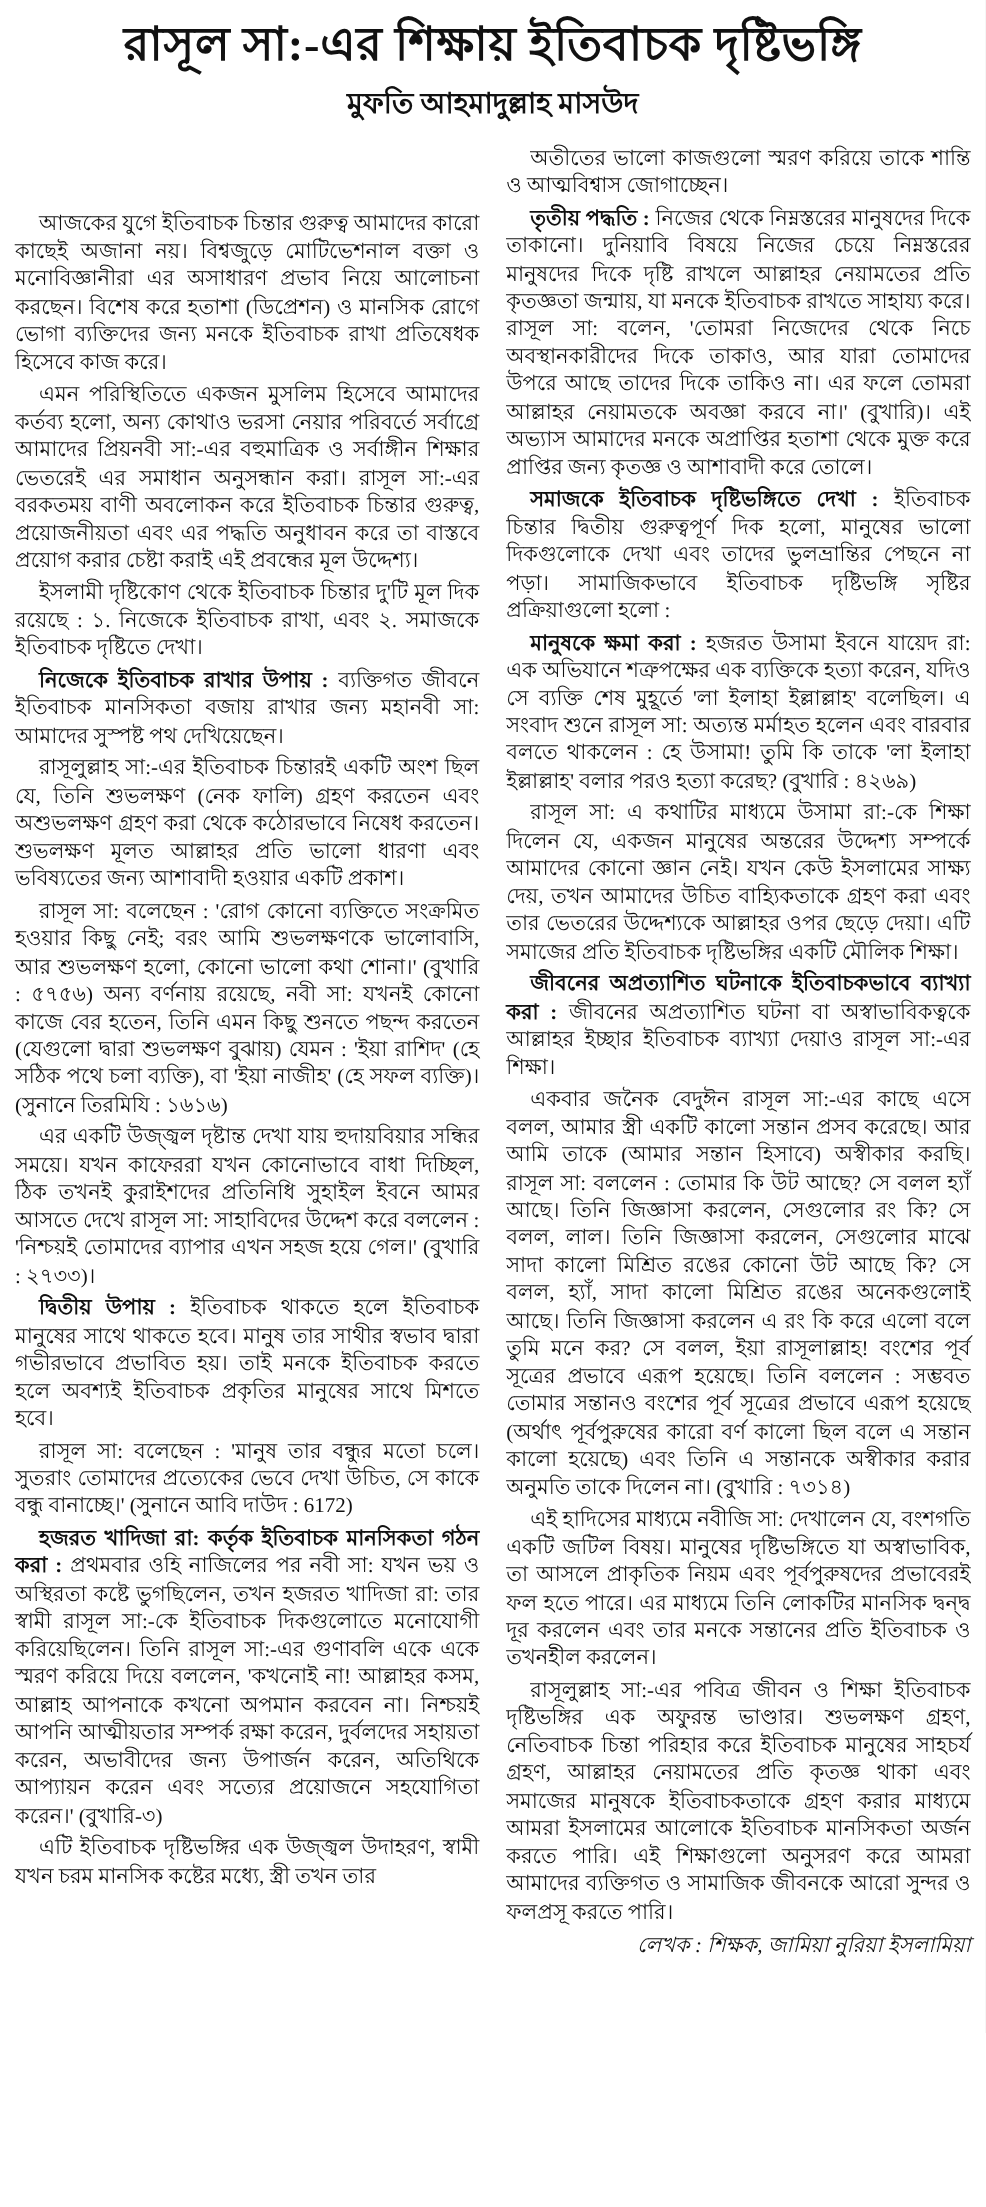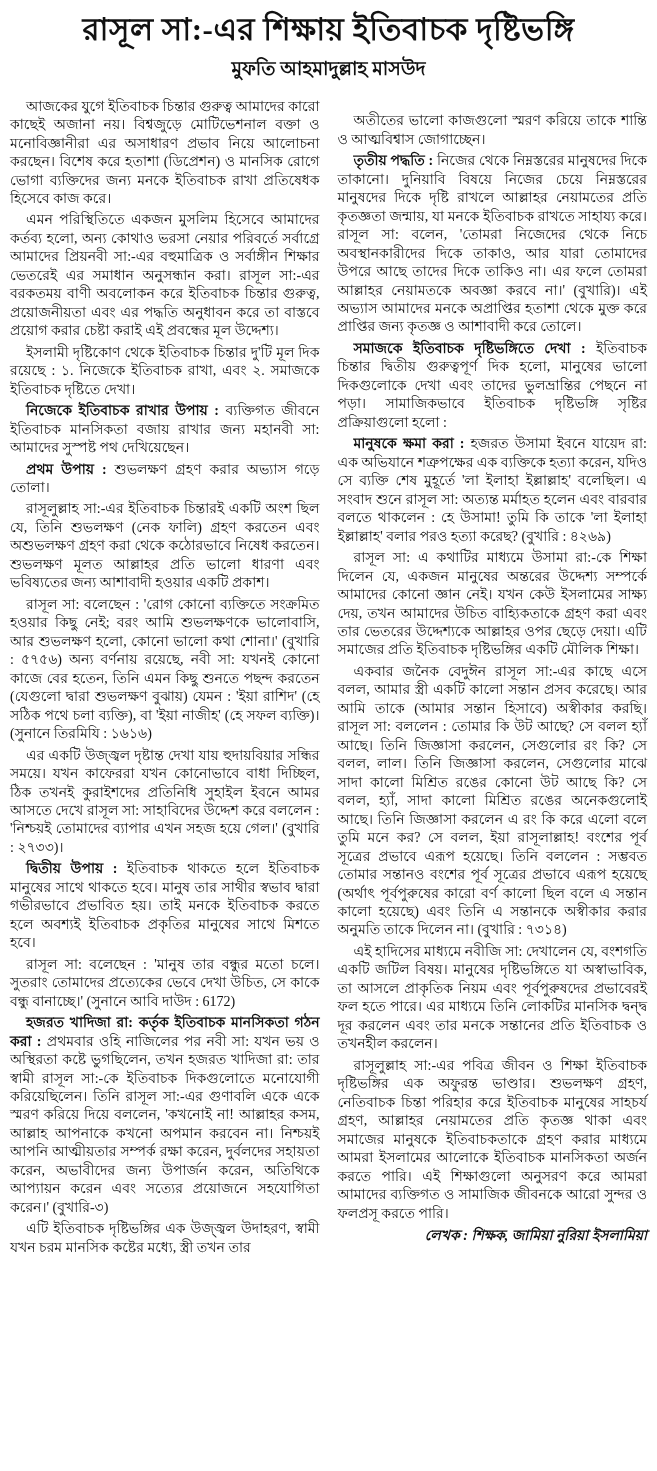--- a/index.html
+++ b/index.html
@@ -51,51 +51,50 @@
   }
   .para strong {
     font-weight: 700;
   }
   .byline {
     margin-top: 0;
     font-size: 14px;
     font-style: italic;
     text-align: right;
     line-height: 1.4;
-    font-weight: bold;
   }
 </style>
 </head>
 <body>
 
 <div class="page">
   <h1 class="article-title">রাসূল সা:-এর শিক্ষায় ইতিবাচক দৃষ্টিভঙ্গি</h1>
   <h2 class="article-author">মুফতি আহমাদুল্লাহ মাসউদ</h2>
   <div class="columns">
     <div class="col" id="col-left">
         <p class="para">আজকের যুগে ইতিবাচক চিন্তার গুরুত্ব আমাদের কারো কাছেই অজানা নয়। বিশ্বজুড়ে মোটিভেশনাল বক্তা ও মনোবিজ্ঞানীরা এর অসাধারণ প্রভাব নিয়ে আলোচনা করছেন। বিশেষ করে হতাশা (ডিপ্রেশন) ও মানসিক রোগে ভোগা ব্যক্তিদের জন্য মনকে ইতিবাচক রাখা প্রতিষেধক হিসেবে কাজ করে।</p>
         <p class="para">এমন পরিস্থিতিতে একজন মুসলিম হিসেবে আমাদের কর্তব্য হলো, অন্য কোথাও ভরসা নেয়ার পরিবর্তে সর্বাগ্রে আমাদের প্রিয়নবী সা:-এর বহুমাত্রিক ও সর্বাঙ্গীন শিক্ষার ভেতরেই এর সমাধান অনুসন্ধান করা। রাসূল সা:-এর বরকতময় বাণী অবলোকন করে ইতিবাচক চিন্তার গুরুত্ব, প্রয়োজনীয়তা এবং এর পদ্ধতি অনুধাবন করে তা বাস্তবে প্রয়োগ করার চেষ্টা করাই এই প্রবন্ধের মূল উদ্দেশ্য।</p>
         <p class="para">ইসলামী দৃষ্টিকোণ থেকে ইতিবাচক চিন্তার দু'টি মূল দিক রয়েছে : ১. নিজেকে ইতিবাচক রাখা, এবং ২. সমাজকে ইতিবাচক দৃষ্টিতে দেখা।</p>
         <p class="para"><strong>নিজেকে ইতিবাচক রাখার উপায় : </strong>ব্যক্তিগত জীবনে ইতিবাচক মানসিকতা বজায় রাখার জন্য মহানবী সা: আমাদের সুস্পষ্ট পথ দেখিয়েছেন।</p>
-        <p class="para"><strong>প্রথম উপায় : </strong>শুভলক্ষণ গ্রহণ করার অভ্যাস গড়ে তোলা।</p>
         <p class="para">রাসূলুল্লাহ সা:-এর ইতিবাচক চিন্তারই একটি অংশ ছিল যে, তিনি শুভলক্ষণ (নেক ফালি) গ্রহণ করতেন এবং অশুভলক্ষণ গ্রহণ করা থেকে কঠোরভাবে নিষেধ করতেন। শুভলক্ষণ মূলত আল্লাহর প্রতি ভালো ধারণা এবং ভবিষ্যতের জন্য আশাবাদী হওয়ার একটি প্রকাশ।</p>
         <p class="para">রাসূল সা: বলেছেন : 'রোগ কোনো ব্যক্তিতে সংক্রমিত হওয়ার কিছু নেই; বরং আমি শুভলক্ষণকে ভালোবাসি, আর শুভলক্ষণ হলো, কোনো ভালো কথা শোনা।' (বুখারি : ৫৭৫৬) অন্য বর্ণনায় রয়েছে, নবী সা: যখনই কোনো কাজে বের হতেন, তিনি এমন কিছু শুনতে পছন্দ করতেন (যেগুলো দ্বারা শুভলক্ষণ বুঝায়) যেমন : 'ইয়া রাশিদ' (হে সঠিক পথে চলা ব্যক্তি), বা 'ইয়া নাজীহ' (হে সফল ব্যক্তি)। (সুনানে তিরমিযি : ১৬১৬)</p>
         <p class="para">এর একটি উজ্জ্বল দৃষ্টান্ত দেখা যায় হুদায়বিয়ার সন্ধির সময়ে। যখন কাফেররা যখন কোনোভাবে বাধা দিচ্ছিল, ঠিক তখনই কুরাইশদের প্রতিনিধি সুহাইল ইবনে আমর আসতে দেখে রাসূল সা: সাহাবিদের উদ্দেশ করে বললেন : 'নিশ্চয়ই তোমাদের ব্যাপার এখন সহজ হয়ে গেল।' (বুখারি : ২৭৩৩)।</p>
         <p class="para"><strong>দ্বিতীয় উপায় : </strong>ইতিবাচক থাকতে হলে ইতিবাচক মানুষের সাথে থাকতে হবে। মানুষ তার সাথীর স্বভাব দ্বারা গভীরভাবে প্রভাবিত হয়। তাই মনকে ইতিবাচক করতে হলে অবশ্যই ইতিবাচক প্রকৃতির মানুষের সাথে মিশতে হবে।</p>
         <p class="para">রাসূল সা: বলেছেন : 'মানুষ তার বন্ধুর মতো চলে। সুতরাং তোমাদের প্রত্যেকের ভেবে দেখা উচিত, সে কাকে বন্ধু বানাচ্ছে।' (সুনানে আবি দাউদ : 6172)</p>
         <p class="para"><strong>হজরত খাদিজা রা: কর্তৃক ইতিবাচক মানসিকতা গঠন করা : </strong>প্রথমবার ওহি নাজিলের পর নবী সা: যখন ভয় ও অস্থিরতা কষ্টে ভুগছিলেন, তখন হজরত খাদিজা রা: তার স্বামী রাসূল সা:-কে ইতিবাচক দিকগুলোতে মনোযোগী করিয়েছিলেন। তিনি রাসূল সা:-এর গুণাবলি একে একে স্মরণ করিয়ে দিয়ে বললেন, 'কখনোই না! আল্লাহর কসম, আল্লাহ আপনাকে কখনো অপমান করবেন না। নিশ্চয়ই আপনি আত্মীয়তার সম্পর্ক রক্ষা করেন, দুর্বলদের সহায়তা করেন, অভাবীদের জন্য উপার্জন করেন, অতিথিকে আপ্যায়ন করেন এবং সত্যের প্রয়োজনে সহযোগিতা করেন।' (বুখারি-৩)</p>
         <p class="para">এটি ইতিবাচক দৃষ্টিভঙ্গির এক উজ্জ্বল উদাহরণ, স্বামী যখন চরম মানসিক কষ্টের মধ্যে, স্ত্রী তখন তার</p>
       </div>
     <div class="col" id="col-right">
       <div id="right-paragraphs">
           <p class="para">অতীতের ভালো কাজগুলো স্মরণ করিয়ে তাকে শান্তি ও আত্মবিশ্বাস জোগাচ্ছেন।</p>
           <p class="para"><strong>তৃতীয় পদ্ধতি : </strong>নিজের থেকে নিম্নস্তরের মানুষদের দিকে তাকানো। দুনিয়াবি বিষয়ে নিজের চেয়ে নিম্নস্তরের মানুষদের দিকে দৃষ্টি রাখলে আল্লাহর নেয়ামতের প্রতি কৃতজ্ঞতা জন্মায়, যা মনকে ইতিবাচক রাখতে সাহায্য করে। রাসূল সা: বলেন, 'তোমরা নিজেদের থেকে নিচে অবস্থানকারীদের দিকে তাকাও, আর যারা তোমাদের উপরে আছে তাদের দিকে তাকিও না। এর ফলে তোমরা আল্লাহর নেয়ামতকে অবজ্ঞা করবে না।' (বুখারি)। এই অভ্যাস আমাদের মনকে অপ্রাপ্তির হতাশা থেকে মুক্ত করে প্রাপ্তির জন্য কৃতজ্ঞ ও আশাবাদী করে তোলে।</p>
           <p class="para"><strong>সমাজকে ইতিবাচক দৃষ্টিভঙ্গিতে দেখা : </strong>ইতিবাচক চিন্তার দ্বিতীয় গুরুত্বপূর্ণ দিক হলো, মানুষের ভালো দিকগুলোকে দেখা এবং তাদের ভুলভ্রান্তির পেছনে না পড়া। সামাজিকভাবে ইতিবাচক দৃষ্টিভঙ্গি সৃষ্টির প্রক্রিয়াগুলো হলো :</p>
           <p class="para"><strong>মানুষকে ক্ষমা করা : </strong>হজরত উসামা ইবনে যায়েদ রা: এক অভিযানে শত্রুপক্ষের এক ব্যক্তিকে হত্যা করেন, যদিও সে ব্যক্তি শেষ মুহূর্তে 'লা ইলাহা ইল্লাল্লাহ' বলেছিল। এ সংবাদ শুনে রাসূল সা: অত্যন্ত মর্মাহত হলেন এবং বারবার বলতে থাকলেন : হে উসামা! তুমি কি তাকে 'লা ইলাহা ইল্লাল্লাহ' বলার পরও হত্যা করেছ? (বুখারি : ৪২৬৯)</p>
           <p class="para">রাসূল সা: এ কথাটির মাধ্যমে উসামা রা:-কে শিক্ষা দিলেন যে, একজন মানুষের অন্তরের উদ্দেশ্য সম্পর্কে আমাদের কোনো জ্ঞান নেই। যখন কেউ ইসলামের সাক্ষ্য দেয়, তখন আমাদের উচিত বাহ্যিকতাকে গ্রহণ করা এবং তার ভেতরের উদ্দেশ্যকে আল্লাহর ওপর ছেড়ে দেয়া। এটি সমাজের প্রতি ইতিবাচক দৃষ্টিভঙ্গির একটি মৌলিক শিক্ষা।</p>
+          <p class="para"><strong>জীবনের অপ্রত্যাশিত ঘটনাকে ইতিবাচকভাবে ব্যাখ্যা করা : </strong>জীবনের অপ্রত্যাশিত ঘটনা বা অস্বাভাবিকত্বকে আল্লাহর ইচ্ছার ইতিবাচক ব্যাখ্যা দেয়াও রাসূল সা:-এর শিক্ষা।</p>
           <p class="para">একবার জনৈক বেদুঈন রাসূল সা:-এর কাছে এসে বলল, আমার স্ত্রী একটি কালো সন্তান প্রসব করেছে। আর আমি তাকে (আমার সন্তান হিসাবে) অস্বীকার করছি। রাসূল সা: বললেন : তোমার কি উট আছে? সে বলল হ্যাঁ আছে। তিনি জিজ্ঞাসা করলেন, সেগুলোর রং কি? সে বলল, লাল। তিনি জিজ্ঞাসা করলেন, সেগুলোর মাঝে সাদা কালো মিশ্রিত রঙের কোনো উট আছে কি? সে বলল, হ্যাঁ, সাদা কালো মিশ্রিত রঙের অনেকগুলোই আছে। তিনি জিজ্ঞাসা করলেন এ রং কি করে এলো বলে তুমি মনে কর? সে বলল, ইয়া রাসূলাল্লাহ! বংশের পূর্ব সূত্রের প্রভাবে এরূপ হয়েছে। তিনি বললেন : সম্ভবত তোমার সন্তানও বংশের পূর্ব সূত্রের প্রভাবে এরূপ হয়েছে (অর্থাৎ পূর্বপুরুষের কারো বর্ণ কালো ছিল বলে এ সন্তান কালো হয়েছে) এবং তিনি এ সন্তানকে অস্বীকার করার অনুমতি তাকে দিলেন না। (বুখারি : ৭৩১৪)</p>
           <p class="para">এই হাদিসের মাধ্যমে নবীজি সা: দেখালেন যে, বংশগতি একটি জটিল বিষয়। মানুষের দৃষ্টিভঙ্গিতে যা অস্বাভাবিক, তা আসলে প্রাকৃতিক নিয়ম এবং পূর্বপুরুষদের প্রভাবেরই ফল হতে পারে। এর মাধ্যমে তিনি লোকটির মানসিক দ্বন্দ্ব দূর করলেন এবং তার মনকে সন্তানের প্রতি ইতিবাচক ও তখনইীল করলেন।</p>
           <p class="para">রাসূলুল্লাহ সা:-এর পবিত্র জীবন ও শিক্ষা ইতিবাচক দৃষ্টিভঙ্গির এক অফুরন্ত ভাণ্ডার। শুভলক্ষণ গ্রহণ, নেতিবাচক চিন্তা পরিহার করে ইতিবাচক মানুষের সাহচর্য গ্রহণ, আল্লাহর নেয়ামতের প্রতি কৃতজ্ঞ থাকা এবং সমাজের মানুষকে ইতিবাচকতাকে গ্রহণ করার মাধ্যমে আমরা ইসলামের আলোকে ইতিবাচক মানসিকতা অর্জন করতে পারি। এই শিক্ষাগুলো অনুসরণ করে আমরা আমাদের ব্যক্তিগত ও সামাজিক জীবনকে আরো সুন্দর ও ফলপ্রসূ করতে পারি।</p>
         </div>
       <div class="byline">
         <div>লেখক : শিক্ষক, জামিয়া নুরিয়া ইসলামিয়া</div>
       </div>
     </div>
   </div>
 </div>

